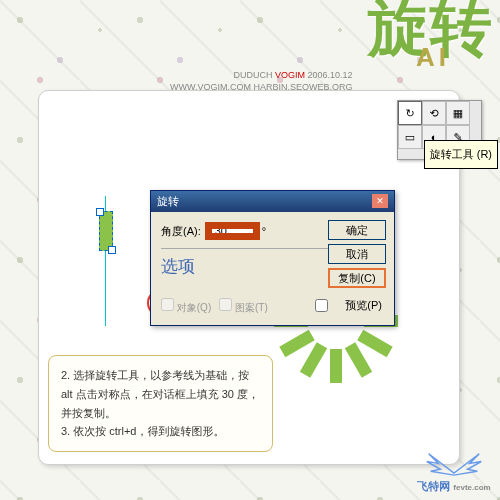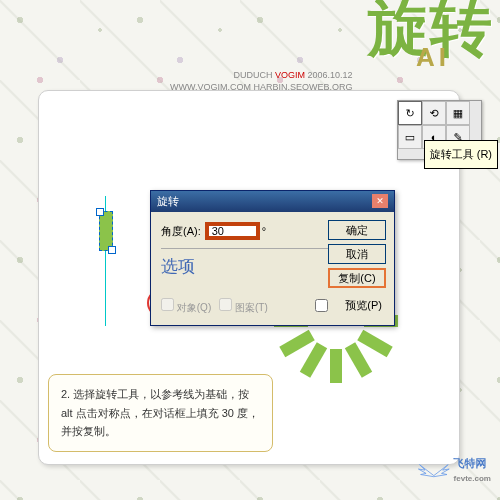--- a/index.html
+++ b/index.html
@@ -24,32 +24,32 @@
 .guide2{position:absolute;left:121px;top:105px;width:1px;height:130px;background:#00c8c8}
 .center-circle{position:absolute;left:108px;top:198px;width:28px;height:28px;border:2px solid #e53935;border-radius:50%}
 .center-cross{position:absolute;left:119px;top:209px;color:#00c8c8;font-size:14px;line-height:1}
 .center-label{position:absolute;left:132px;top:220px;font-size:11px;color:#e53935}
 .dialog{position:absolute;left:150px;top:190px;width:245px;background:#ece9d8;border:1px solid #0a246a;box-shadow:2px 2px 5px rgba(0,0,0,.3);z-index:10}
 .dlg-title{background:linear-gradient(#3b6ea5,#1e3c72);color:#fff;padding:3px 6px;font-size:11px;display:flex;justify-content:space-between}
 .dlg-close{background:#e8806c;width:16px;height:14px;display:flex;align-items:center;justify-content:center;color:#fff;font-size:9px;cursor:pointer}
 .dlg-body{padding:10px;position:relative;min-height:110px}
 .dlg-row{display:flex;align-items:center;font-size:11px;margin-bottom:8px}
 .dlg-row label{margin-right:4px}
-.dlg-input{width:55px;height:18px;border:4px solid #c2410c;background:#fff;padding:0 3px;font-size:11px}
+.dlg-input{width:55px;height:18px;border:7px solid #c2410c;background:#fff;padding:0 3px;font-size:11px}
 .dlg-section{font-size:17px;color:#4169b5;border-top:1px solid #aaa;padding-top:6px;margin-top:4px}
 .dlg-checks{display:flex;gap:8px;font-size:10px;color:#999;margin-top:20px}
 .dlg-preview{position:absolute;right:12px;bottom:12px;font-size:11px;display:flex;align-items:center;gap:17px}
 .dlg-buttons{position:absolute;right:8px;top:8px;display:flex;flex-direction:column;gap:4px}
 .dlg-btn{width:58px;height:20px;background:#ece9d8;border:1px solid #003c74;font-size:11px;cursor:pointer}
 .dlg-btn.hl{border:2px solid #e57335}
 .radial{position:absolute;right:58px;bottom:78px;width:130px;height:130px}
 .spoke{position:absolute;left:50%;top:50%;width:12px;height:34px;background:#8bc34a;transform-origin:50% 62px;margin-left:-6px;margin-top:-62px}
 .spoke.sel{border:1px dashed #06c}
 .instructions{position:absolute;left:48px;bottom:48px;width:225px;background:#fffef8;border:1px solid #d4bc6a;border-radius:8px;padding:10px 12px;font-size:11px;line-height:1.7;color:#333}
-.logo-wings{position:absolute;right:6px;bottom:6px;width:80px;height:50px;display:flex;flex-direction:row;align-items:center;justify-content:flex-end}
+.logo-wings{position:absolute;right:6px;bottom:6px;width:80px;height:50px;display:flex;flex-direction:column;align-items:center;justify-content:flex-end}
 .wings-svg{width:72px;height:36px}
 .logo-text{font-size:11px;color:#4a7bc8;font-weight:bold}
 </style>
 </head>
 <body>
 
 <div class="floral-bg"></div>
 <div class="vines"></div>
 
 <div class="title-chars">
@@ -124,20 +124,21 @@
     </div>
     <div class="dlg-preview">
       <input type="checkbox" style="">
       <span>预览(P)</span>
     </div>
   </div>
 </div>
 
 <div class="instructions">
   <div>2. 选择旋转工具，以参考线为基础，按 alt 点击对称点，在对话框上填充 30 度，并按复制。</div>
+  <div>3. 依次按 ctrl+d，得到旋转图形。</div>
 </div>
 
 <div class="logo-wings">
   <svg class="wings-svg" viewBox="0 0 72 36">
     <path d="M36 30 L10 10 L20 20 L8 18 L22 26 L12 28 L36 32 L60 28 L50 26 L64 18 L52 20 L62 10 Z" fill="none" stroke="#6a9be8" stroke-width="1.5"></path>
   </svg>
   <div class="logo-text"><span>飞特网</span> <span style="font-size:8px;color:#888">fevte.com</span></div>
 </div>
 
 </body></html>

